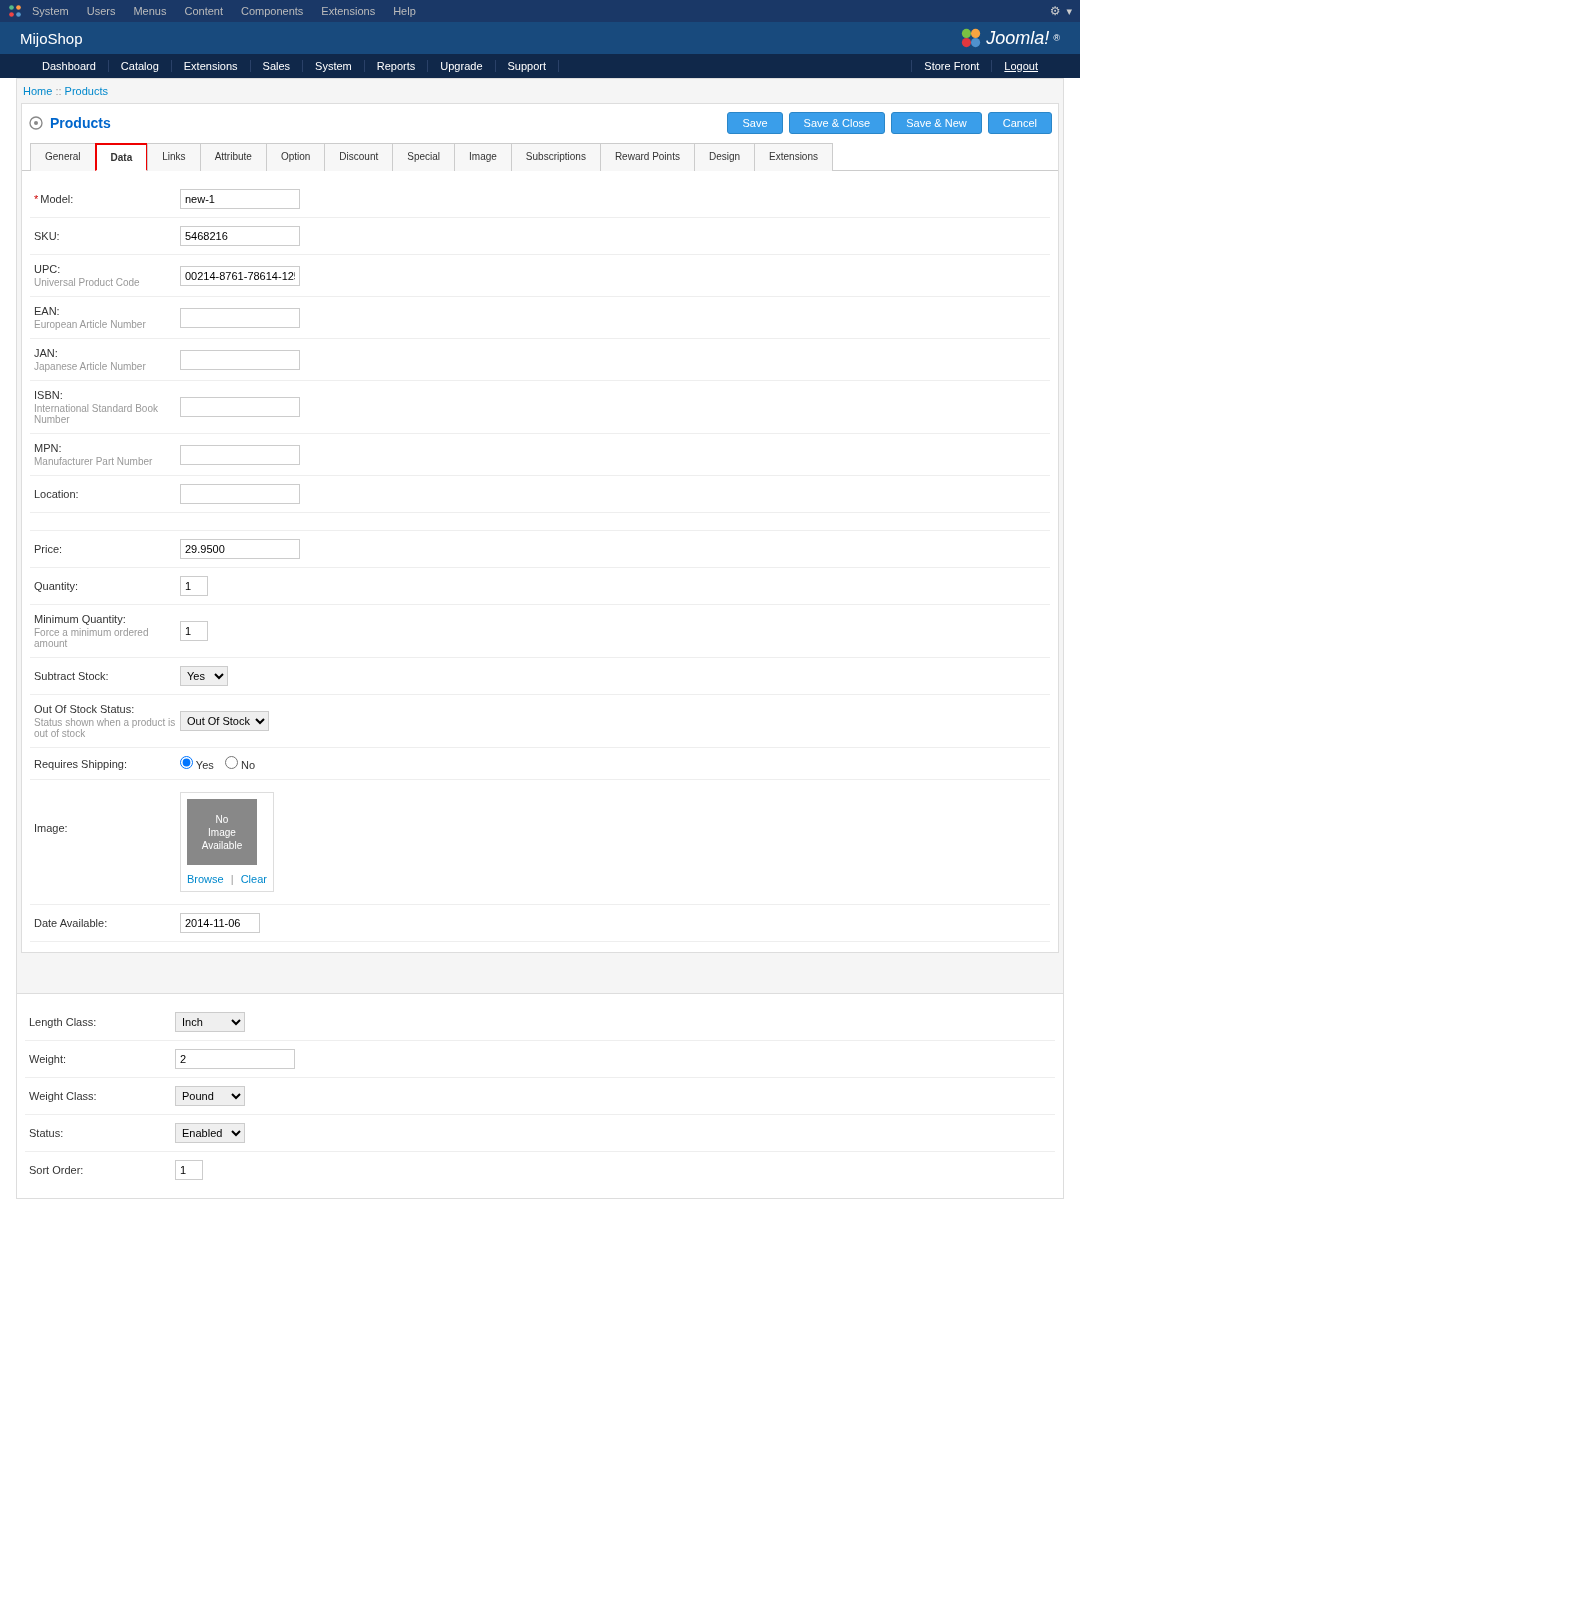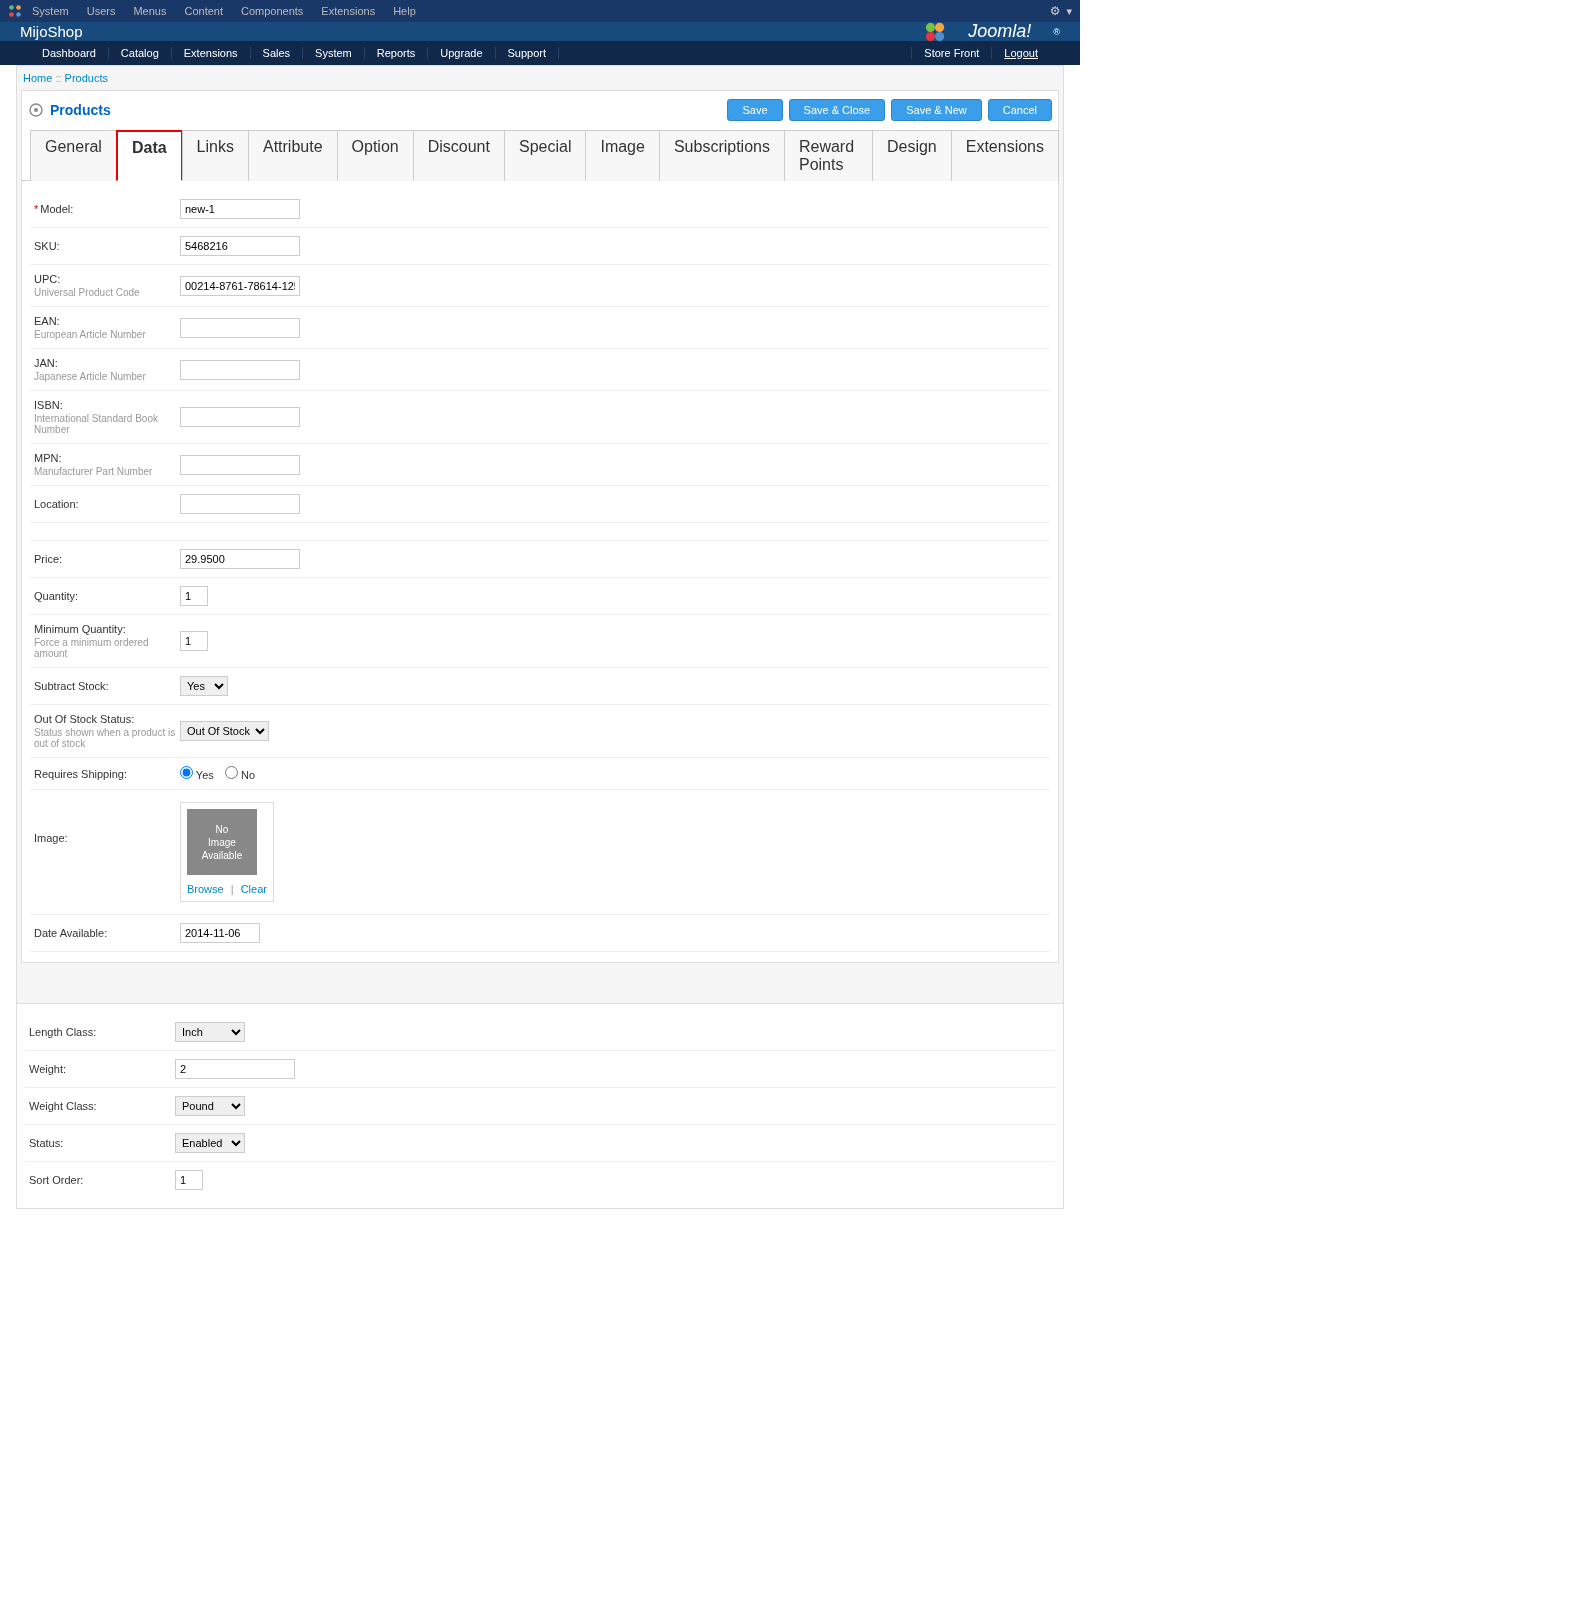--- a/index.html
+++ b/index.html
@@ -6,23 +6,23 @@
 body { font-family: Arial, Helvetica, sans-serif; font-size: 11px; color: #333; background: #fff; width: 1080px; }
 
 
 .joomla-topbar { background: #1a3867; height: 22px; display: flex; align-items: center; padding: 0 8px; color: #aaa; font-size: 11px; }
 .joomla-topbar .j-icon { width: 14px; height: 14px; margin-right: 10px; }
 .joomla-topbar .jt-item { margin-right: 18px; color: #bbb; cursor: pointer; }
 .joomla-topbar .jt-right { margin-left: auto; display: flex; align-items: center; gap: 6px; color: #ccc; }
 .joomla-topbar .gear { font-size: 12px; }
 
 
-.header-bar { background: #184a7d; height: 19px; display: flex; align-items: center; padding: 0 20px; color: #fff; font-size: 15px; }
+.header-bar { background: #184a7d; height: 32px; display: flex; align-items: center; padding: 0 20px; color: #fff; font-size: 15px; }
 .header-bar .brand { flex: 1; }
-.header-bar .joomla-logo { display: flex; align-items: center; gap: 22px; font-style: italic; font-size: 18px; }
+.header-bar .joomla-logo { display: flex; align-items: center; gap: 4px; font-style: italic; font-size: 18px; }
 .joomla-logo-svg { width: 22px; height: 22px; }
 
 
 .nav-bar { background: #10284a; height: 24px; display: flex; align-items: center; padding: 0 30px; font-size: 11px; }
 .nav-bar .nav-item { color: #fff; padding: 0 12px; border-right: 1px solid #2a4168; cursor: pointer; line-height: 12px; }
 .nav-bar .nav-item:last-child { border-right: none; text-decoration: underline; }
 .nav-bar .nav-right { margin-left: auto; display: flex; }
 .nav-bar .nav-right .nav-item { border-left: 1px solid #2a4168; border-right: none; }
 
 
@@ -32,21 +32,21 @@
 .breadcrumb .sep { color: #999; }
 
 
 .page-header { display: flex; align-items: center; padding: 8px 6px; border-bottom: 1px solid #ddd; background: #fff; }
 .page-header .gear-icon { width: 16px; height: 16px; margin-right: 6px; }
 .page-header h2 { color: #06c; font-size: 14px; font-weight: bold; flex: 1; }
 .page-header .btn { background: #3a9eea; color: #fff; border: 1px solid #2a86c8; border-radius: 3px; padding: 4px 14px; font-size: 11px; margin-left: 6px; cursor: pointer; }
 
 
 .tabs { display: flex; border-bottom: 1px solid #ccc; background: #fff; margin-top: 0; }
-.tab { padding: 7px 14px; border: 1px solid #ccc; border-bottom: none; background: #f7f7f7; font-size: 16px; color: #333; cursor: pointer; margin-right: -1px; position: relative; top: 1px; }
+.tab { padding: 7px 14px; border: 1px solid #ccc; border-bottom: none; background: #f7f7f7; font-size: 10px; color: #333; cursor: pointer; margin-right: -1px; position: relative; top: 1px; }
 .tab.active { background: #fff; border: 2px solid #e00; border-bottom: 1px solid #fff; font-weight: bold; }
 .tab.first { margin-left: 8px; }
 
 
 .form-area { background: #fff; padding: 10px 8px; }
 .form-area-lower { background: #fff; padding: 10px 8px; margin: 0 16px; border: 1px solid #ddd; border-top: none; }
 .row { display: flex; padding: 8px 0; border-bottom: 1px solid #eee; align-items: center; }
 .row.tall { align-items: flex-start; padding: 12px 0; }
 .label-col { width: 150px; padding-left: 4px; font-size: 11px; }
 .label-col .req { color: #c00; margin-right: 2px; }

